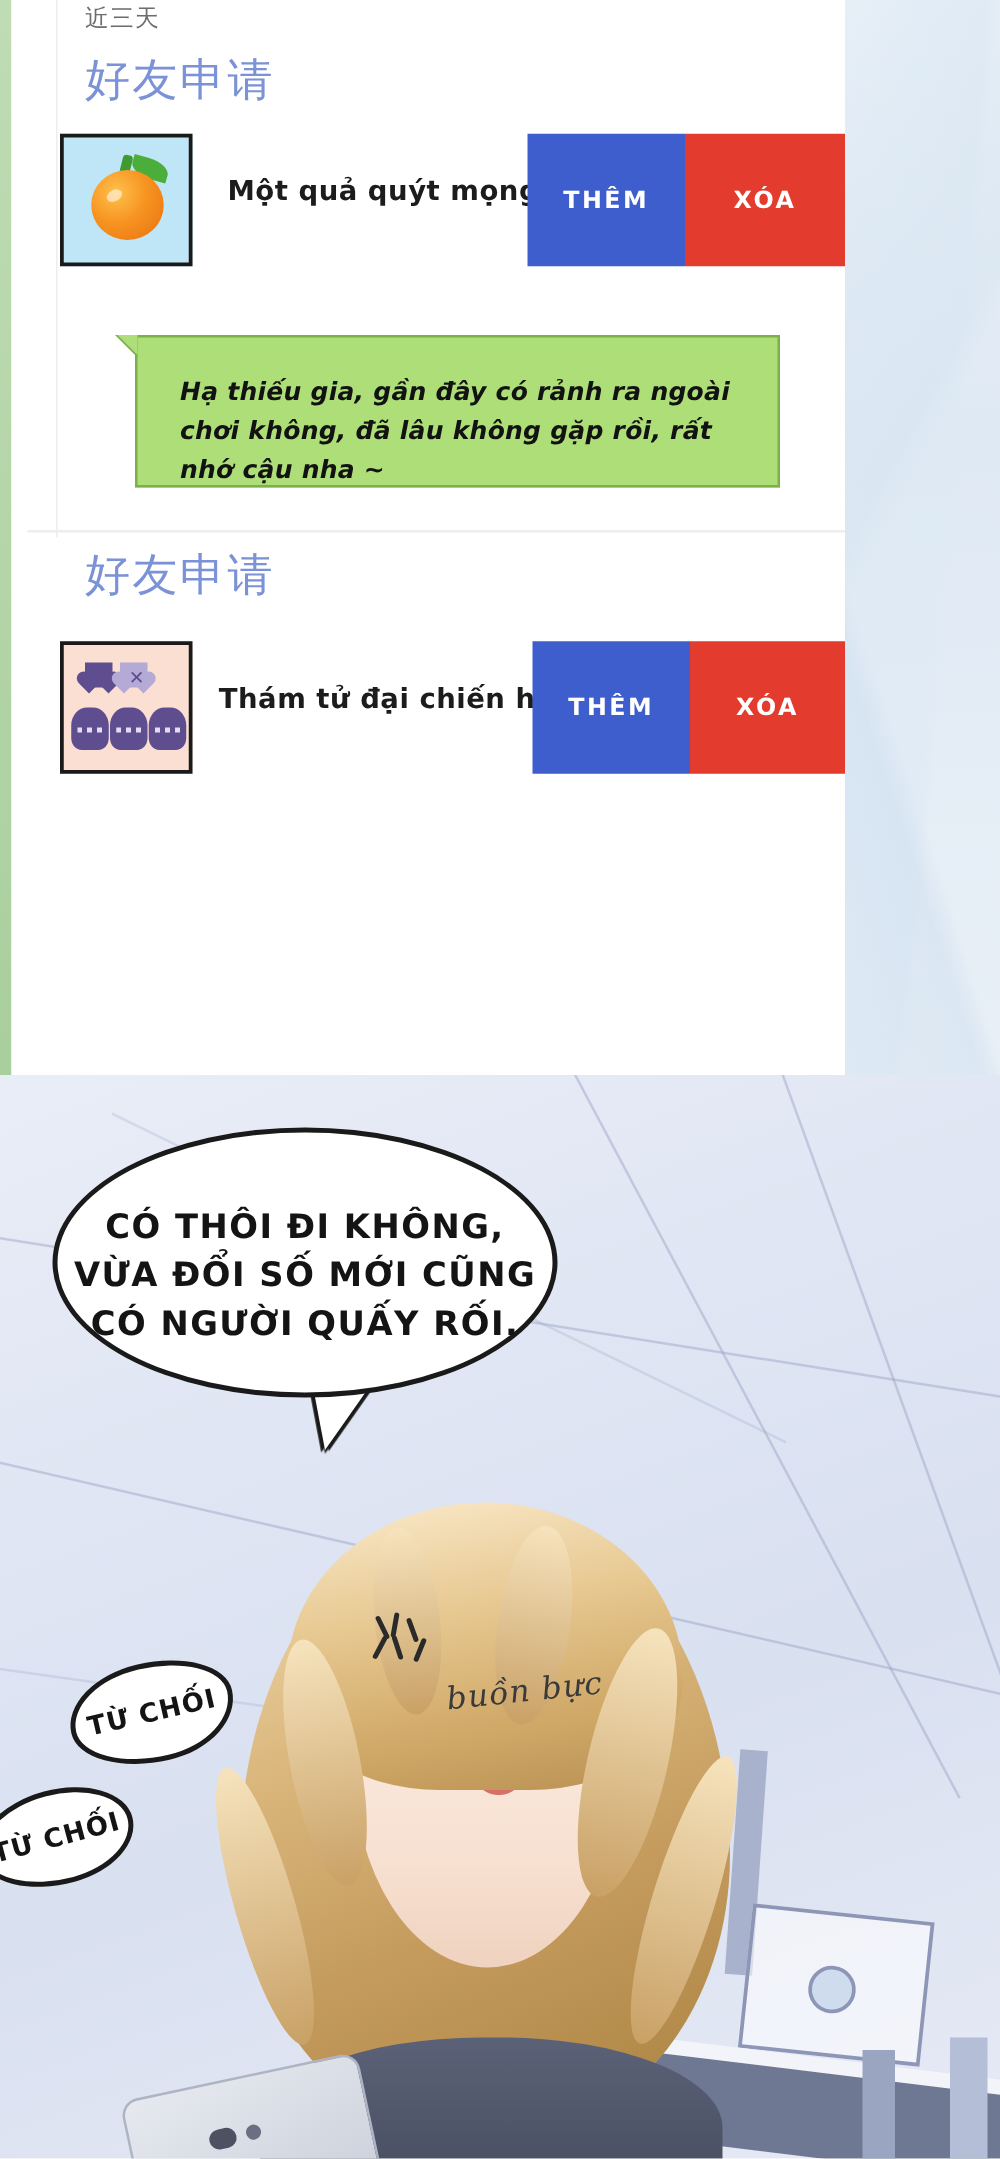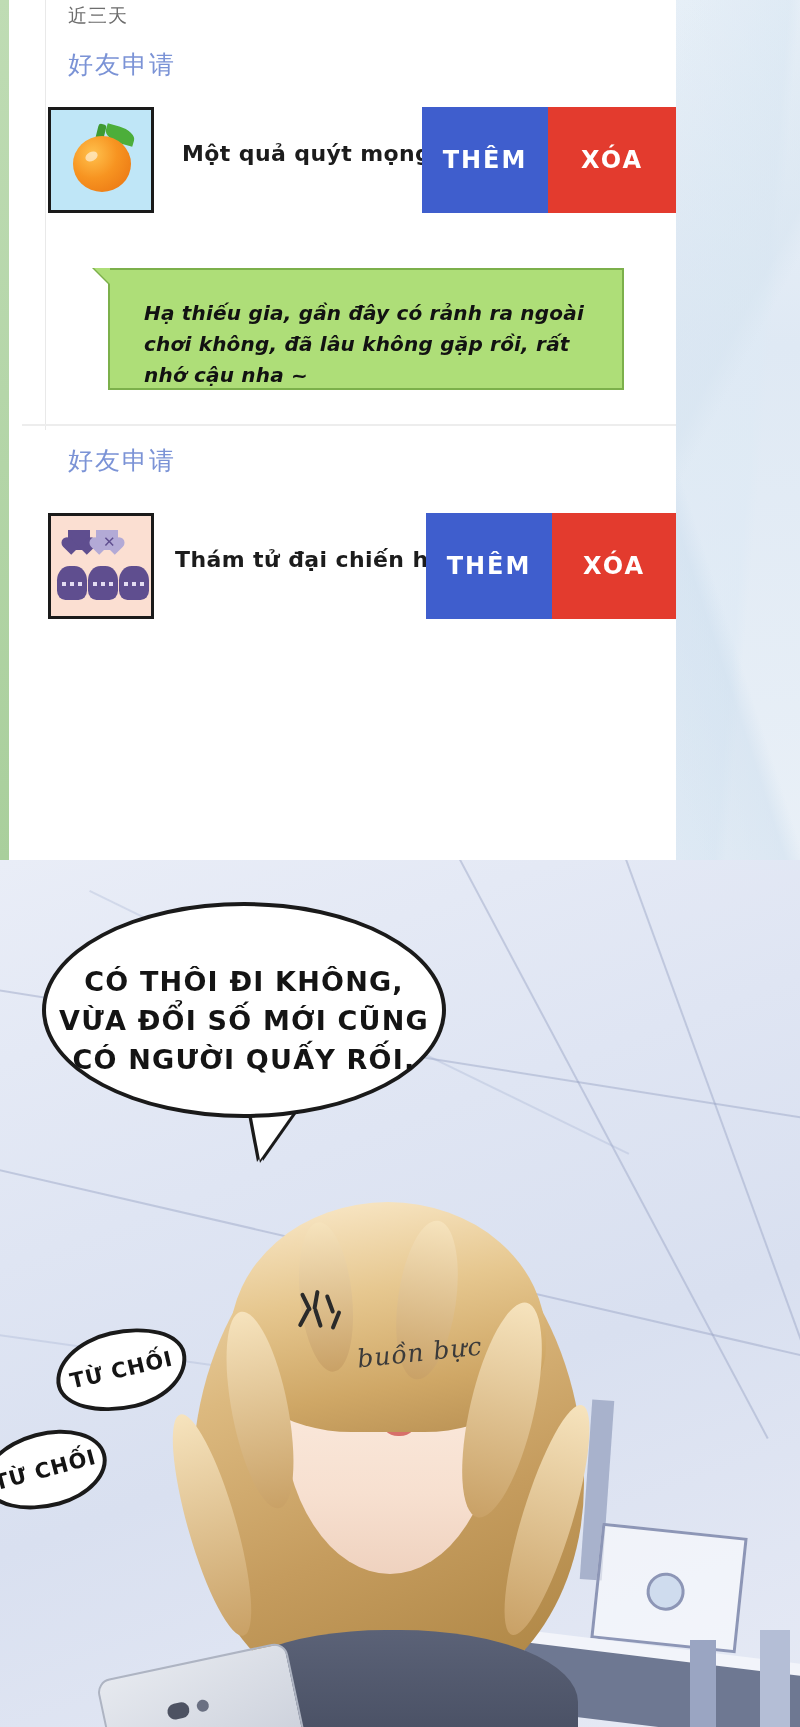--- a/index.html
+++ b/index.html
@@ -43,21 +43,21 @@
   
   .list-rule{
     position:absolute;left:45px;top:0;width:1px;height:430px;background:#e9e9e9;
   }
 
   .date-label{
     position:absolute;left:68px;top:0px;font-size:19px;color:#6d6d6d;
     letter-spacing:1px;line-height:30px;
   }
   .req-title{
-    position:absolute;font-size:25px;color:#7b93d6;letter-spacing:2px;
+    position:absolute;font-size:36px;color:#7b93d6;letter-spacing:2px;
     font-weight:400;line-height:34px;
   }
   .req-title.t1{left:68px;top:48px;}
   .req-title.t2{left:68px;top:444px;}
 
   .divider{
     position:absolute;left:22px;top:424px;width:654px;height:2px;background:#ededed;
   }
 
   
@@ -114,21 +114,21 @@
 
   .req-name{
     position:absolute;left:182px;top:34px;font-size:22px;color:#1c1c1c;
     letter-spacing:.4px;white-space:nowrap;font-weight:600;
   }
   .req-row.r2 .req-name{left:175px;}
 
   .btn{
     position:absolute;top:0;height:106px;width:126px;
     display:flex;align-items:center;justify-content:center;
-    color:#ffffff;font-size:24px;letter-spacing:2px;font-weight:700;
+    color:#ffffff;font-size:19px;letter-spacing:2px;font-weight:700;
   }
   .btn-add{left:422px;background:#3f5ecd;}
   .btn-del{left:548px;background:#e33b2e;width:128px;}
   .req-row.r2 .btn-add{left:426px;}
   .req-row.r2 .btn-del{left:552px;width:124px;}
 
   
   .bubble{
     position:absolute;background:#aede78;border:2px solid #7cb04b;
     box-sizing:border-box;

